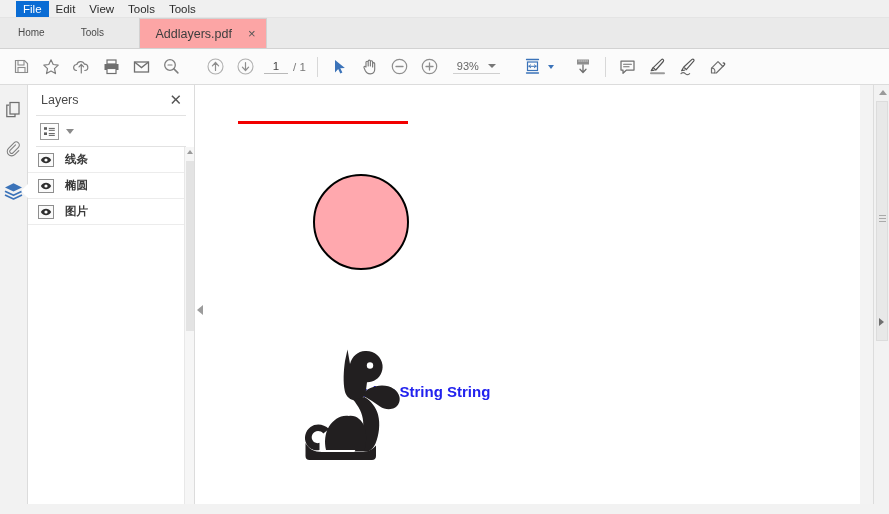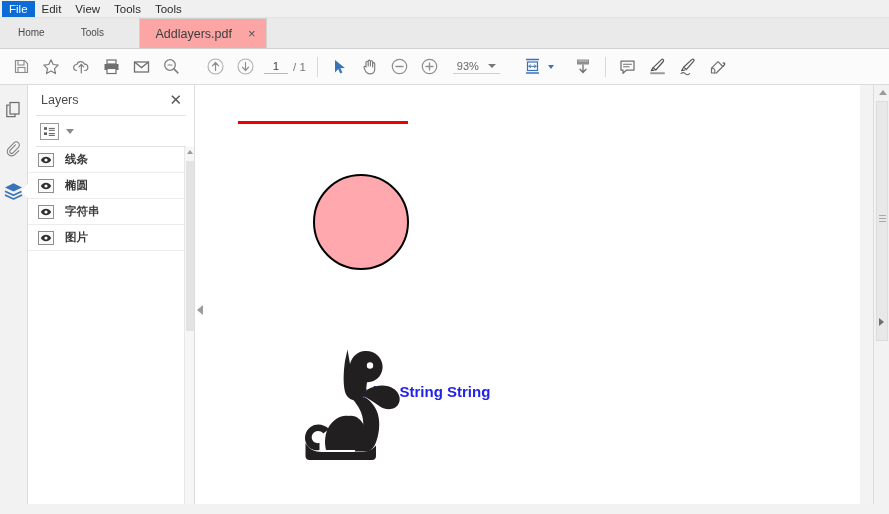--- a/index.html
+++ b/index.html
@@ -10,21 +10,21 @@
     overflow: hidden;
     position: relative;
   }
 
   
   .menubar {
     height: 18px;
     background: #f0f0f0;
     display: flex;
     align-items: center;
-    padding-left: 2px;
+    padding-left: 16px;
     border-bottom: 1px solid #e4e4e4;
   }
   .menu-item {
     font-size: 11.5px;
     color: #2b2b2b;
     padding: 1px 7px;
     line-height: 14px;
     cursor: default;
   }
   .menu-item.active { background: #0a6cd4; color: #ffffff; }
@@ -513,29 +513,20 @@
       <div class="layer-row">
         <span class="eye-box">
           <svg width="12" height="8" viewBox="0 0 12 8">
               <path d="M.8 4C2.2 1.6 4 .8 6 .8S9.8 1.6 11.2 4C9.8 6.4 8 7.2 6 7.2S2.2 6.4.8 4z" fill="#2e2e2e"></path>
               <circle cx="6" cy="4" r="1.6" fill="#fff"></circle>
             </svg>
         </span>
         <span class="layer-name">椭圆</span>
       </div>
 
-      <div class="layer-row">
-        <span class="eye-box">
-          <svg width="12" height="8" viewBox="0 0 12 8">
-              <path d="M.8 4C2.2 1.6 4 .8 6 .8S9.8 1.6 11.2 4C9.8 6.4 8 7.2 6 7.2S2.2 6.4.8 4z" fill="#2e2e2e"></path>
-              <circle cx="6" cy="4" r="1.6" fill="#fff"></circle>
-            </svg>
-        </span>
-        <span class="layer-name">字符串</span>
-      </div>
 
       <div class="layer-row">
         <span class="eye-box">
           <svg width="12" height="8" viewBox="0 0 12 8">
               <path d="M.8 4C2.2 1.6 4 .8 6 .8S9.8 1.6 11.2 4C9.8 6.4 8 7.2 6 7.2S2.2 6.4.8 4z" fill="#2e2e2e"></path>
               <circle cx="6" cy="4" r="1.6" fill="#fff"></circle>
             </svg>
         </span>
         <span class="layer-name">图片</span>
       </div>

